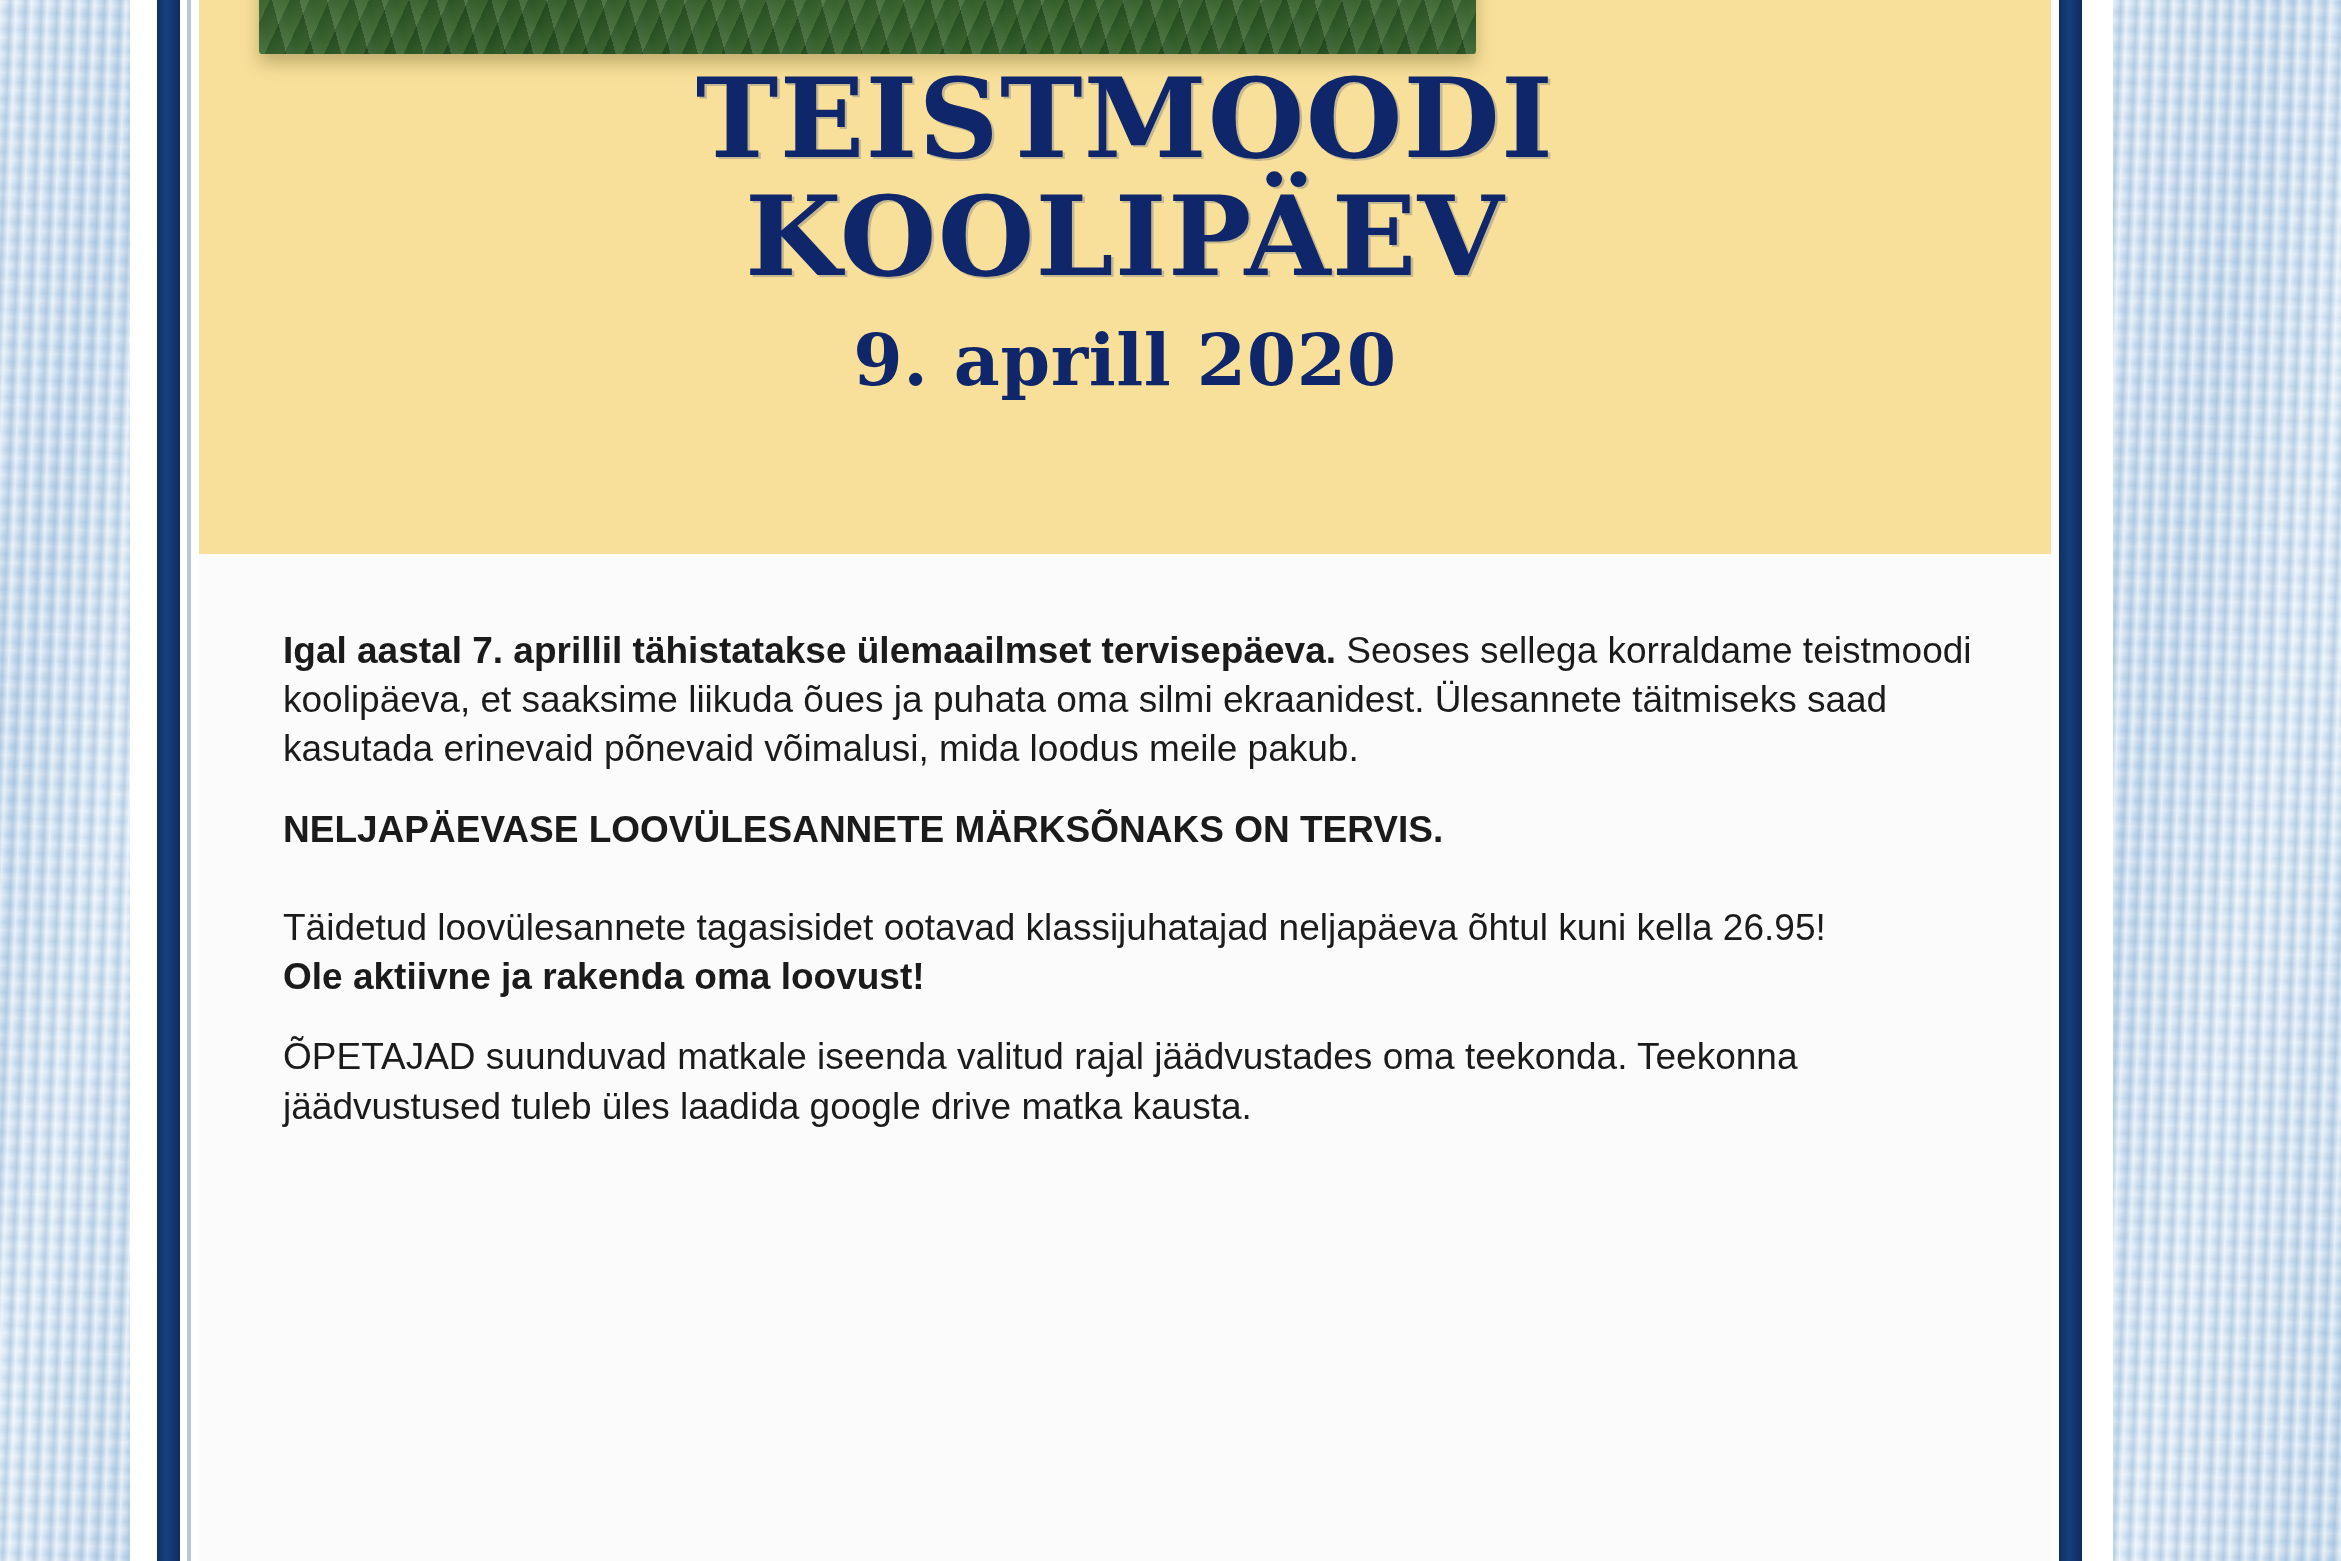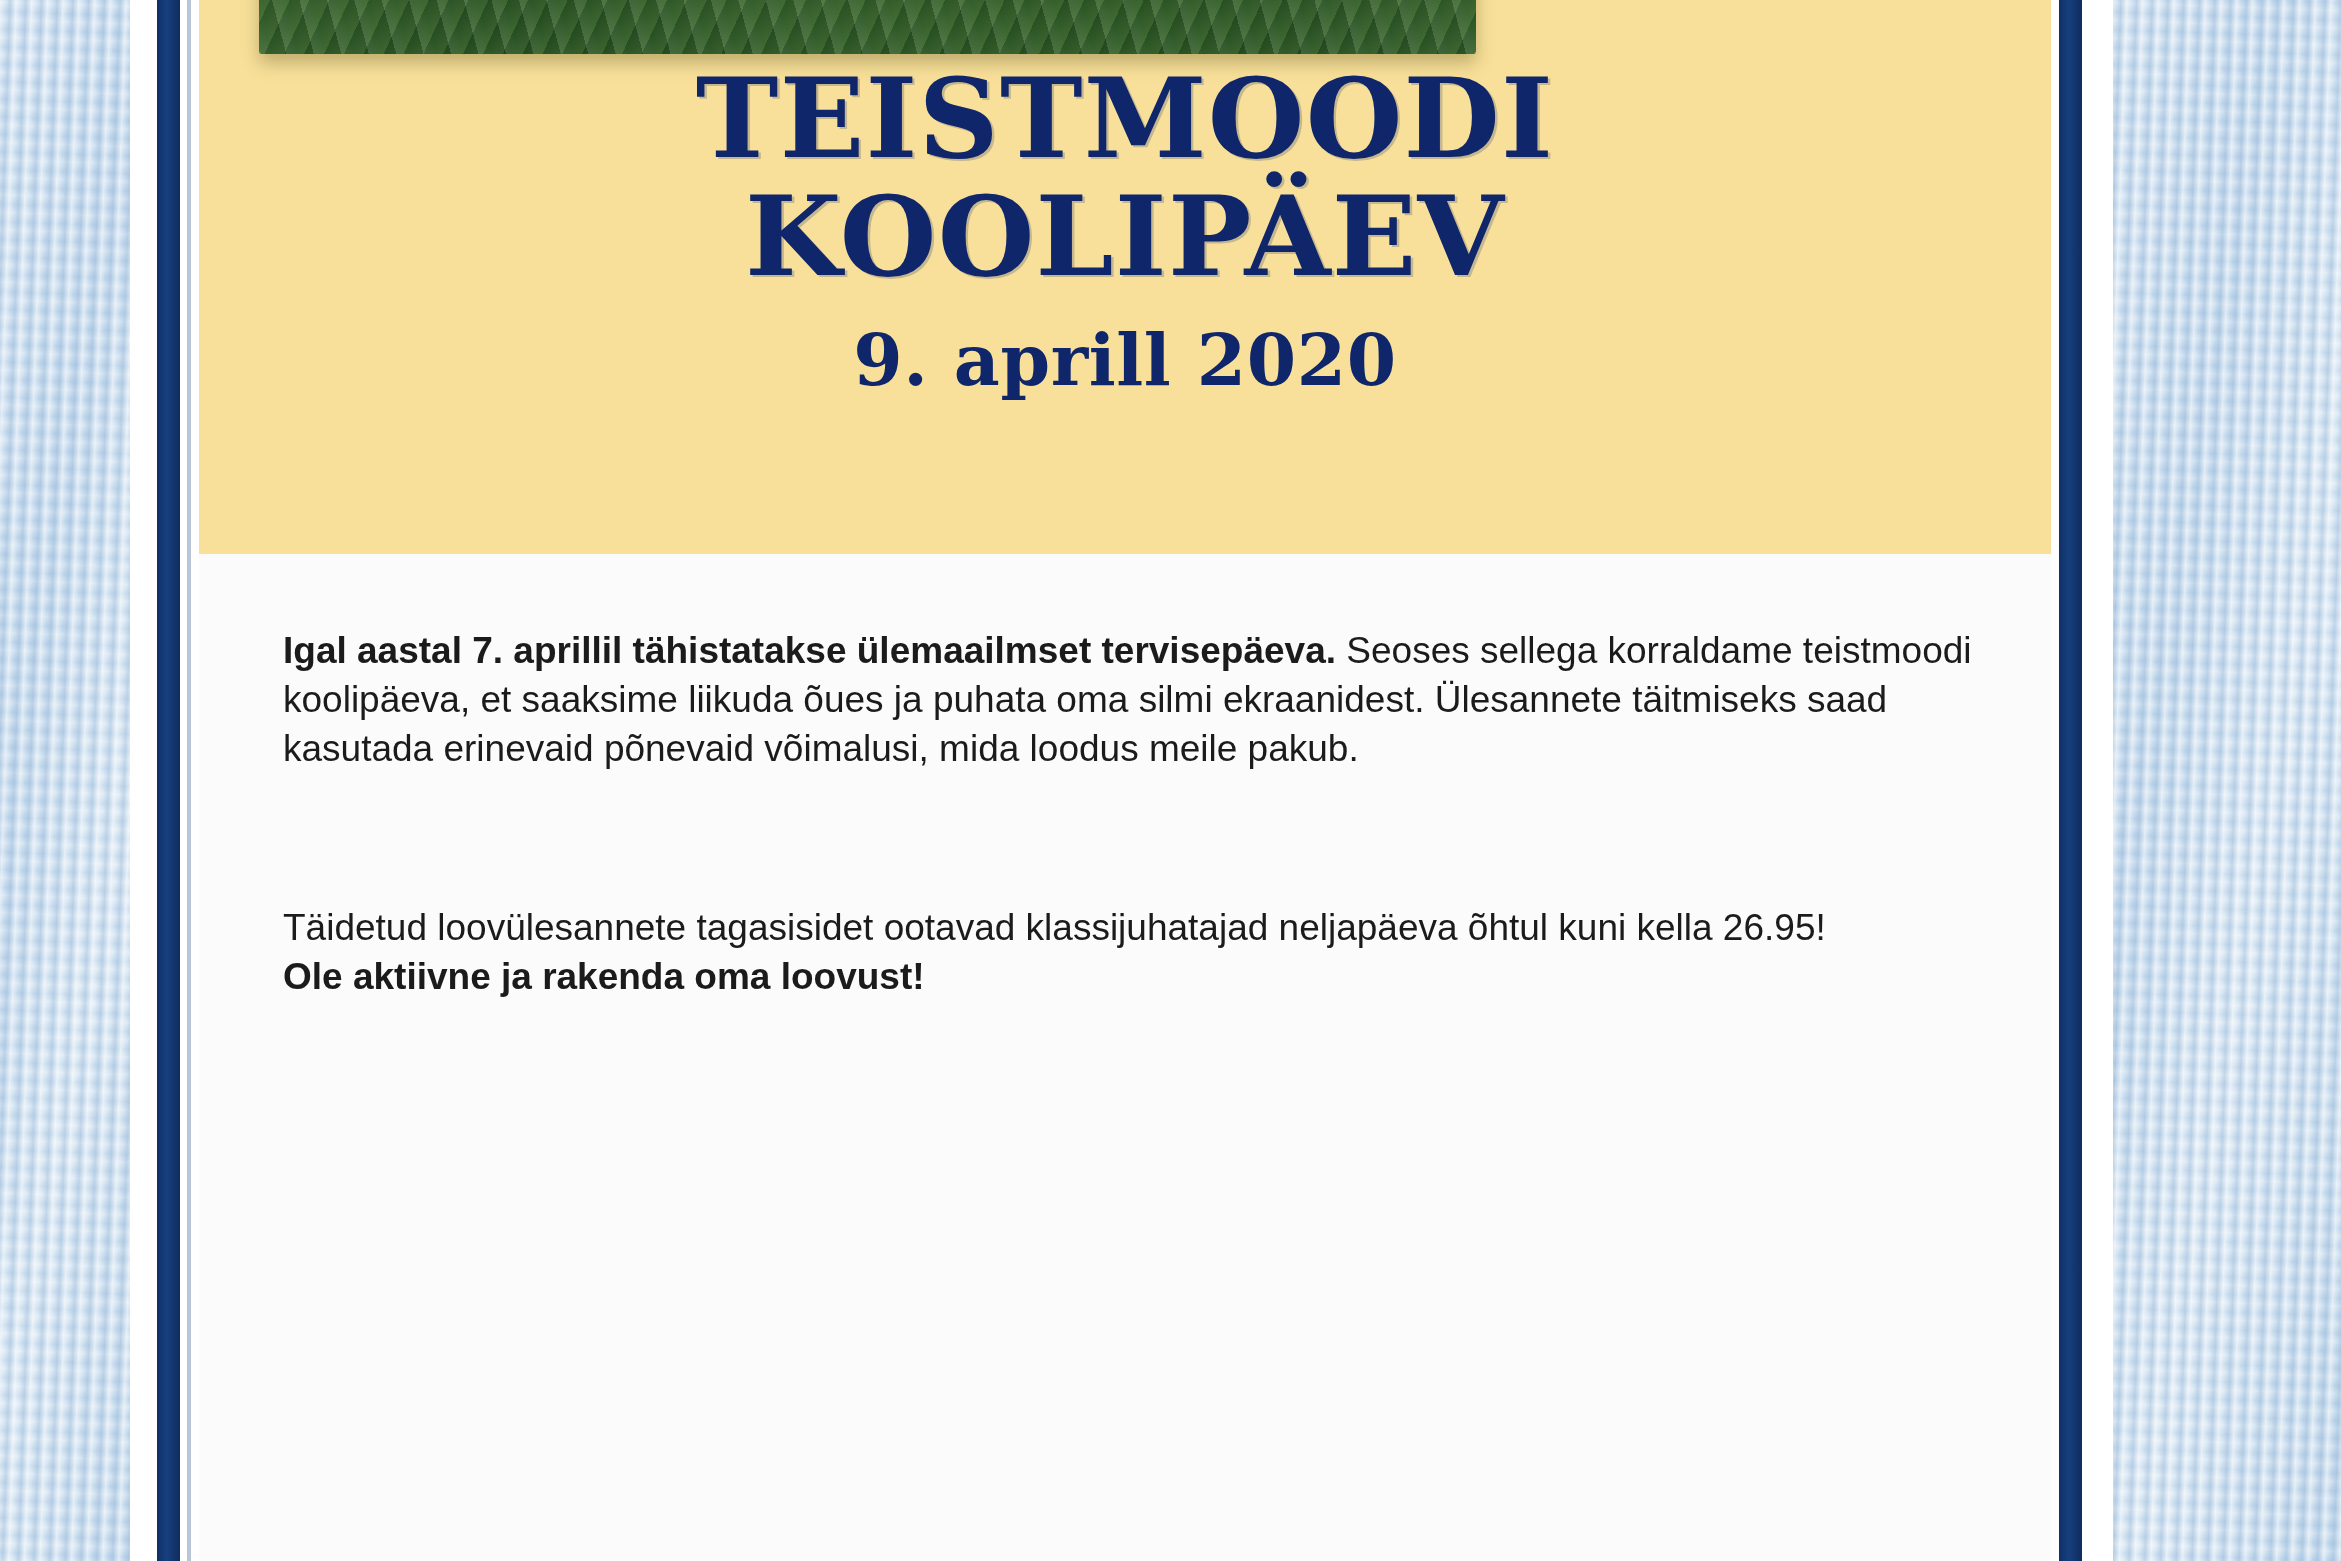--- a/index.html
+++ b/index.html
@@ -201,25 +201,26 @@
     <div class="body-area">
 
       <p class="para tight">
         <span class="bold">Igal aastal 7. aprillil tähistatakse ülemaailmset tervisepäeva.</span>
         <span>Seoses sellega korraldame teistmoodi koolipäeva, et saaksime liikuda õues ja puhata oma silmi ekraanidest. Ülesannete täitmiseks saad kasutada erinevaid põnevaid võimalusi, mida loodus meile pakub.</span>
       </p>
 
       <div class="spacer"></div>
 
       <p class="para tight">
-        <br>
+        <span class="bold">NELJAPÄEVASE LOOVÜLESANNETE MÄRKSÕNAKS ON TERVIS.</span><br>
         <br>
         <span>Täidetud loovülesannete tagasisidet ootavad klassijuhatajad neljapäeva õhtul kuni kella 26.95!</span><br>
         <span class="bold">Ole aktiivne ja rakenda oma loovust!</span>
       </p>
 
       <div class="spacer"></div>
 
+      <p class="para">ÕPETAJAD suunduvad matkale iseenda valitud rajal jäädvustades oma teekonda. Teekonna jäädvustused tuleb üles laadida google drive matka kausta.</p>
 
     </div>
   </div>
 </div>
 
 
 </body></html>

